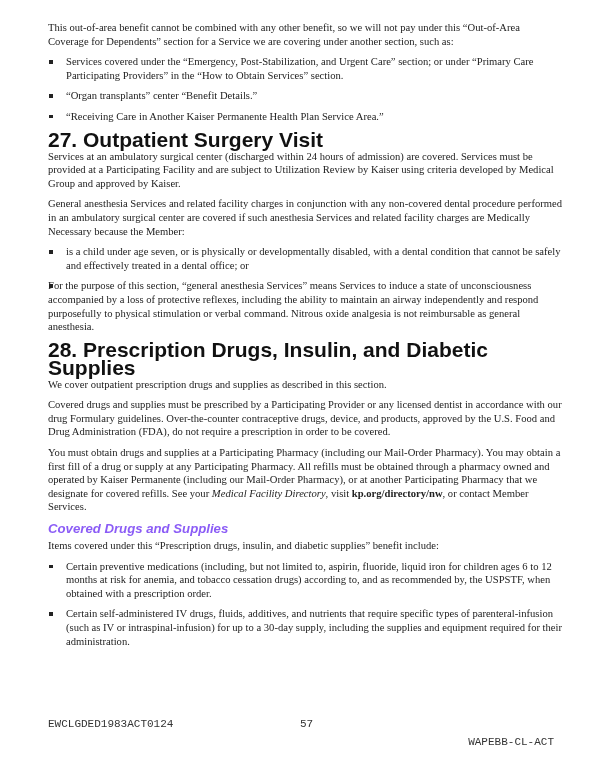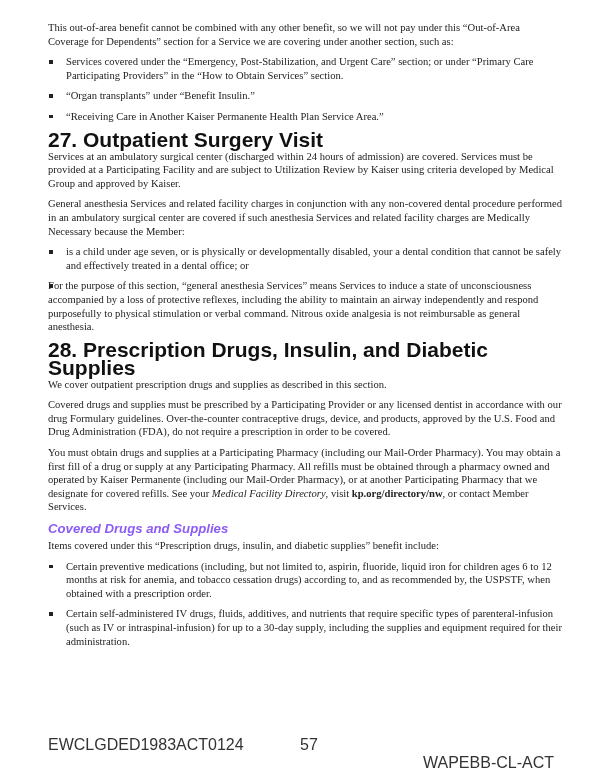--- a/index.html
+++ b/index.html
@@ -19,47 +19,47 @@
     font-family: "Liberation Sans", "DejaVu Sans", sans-serif;
     font-weight: bold; font-size: 21px; line-height: 18px;
     margin: 1px 0 1px 0; color: #111;
   }
   h3 {
     font-family: "Liberation Sans", "DejaVu Sans", sans-serif;
     font-weight: bold; font-style: italic; font-size: 13.2px; line-height: 16px;
     margin: 2px 0 2px 0; color: #8b5cf6;
   }
   .footer {
-    position: absolute; left: 48px; top: 736px; width: 506px; height: 14px;
-    font-family: Liberation Sans, sans-serif;
-    font-size: 16px; color: #333;
+    position: absolute; left: 48px; top: 718px; width: 506px; height: 14px;
+    font-family: Liberation Mono, monospace;
+    font-size: 11px; color: #333;
   }
   .footer .left { position: absolute; left: 0; top: 0; }
   .footer .center { position: absolute; left: 252px; top: 0; text-align: right; }
   .footer .right { position: absolute; right: 0; top: 0; margin-top: 18px; }
   .b { font-weight: bold; }
   .i { font-style: italic; }
 </style>
 </head>
 <body>
 
 <div class="page">
 
   <p>This out-of-area benefit cannot be combined with any other benefit, so we will not pay under this “Out-of-Area Coverage for Dependents” section for a Service we are covering under another section, such as:</p>
   <ul>
     <li><span class="bullet"></span><span>Services covered under the “Emergency, Post-Stabilization, and Urgent Care” section; or under “Primary Care Participating Providers” in the “How to Obtain Services” section.</span></li>
-    <li><span class="bullet"></span><span>“Organ transplants” under “Benefit Insulin.”</span></li>
+    <li><span class="bullet"></span><span>“Organ transplants” center “Benefit Details.”</span></li>
     <li><span class="bullet"></span><span>“Receiving Care in Another Kaiser Permanente Health Plan Service Area.”</span></li>
   </ul>
 
   <h2>27. Outpatient Surgery Visit</h2>
   <p>Services at an ambulatory surgical center (discharged within 24 hours of admission) are covered. Services must be provided at a Participating Facility and are subject to Utilization Review by Kaiser using criteria developed by Medical Group and approved by Kaiser.</p>
   <p>General anesthesia Services and related facility charges in conjunction with any non-covered dental procedure performed in an ambulatory surgical center are covered if such anesthesia Services and related facility charges are Medically Necessary because the Member:</p>
   <ul>
-    <li><span class="bullet"></span><span>is a child under age seven, or is physically or developmentally disabled, your a dental condition that cannot be safely and effectively treated in a dental office; or</span></li>
+    <li><span class="bullet"></span><span>is a child under age seven, or is physically or developmentally disabled, with a dental condition that cannot be safely and effectively treated in a dental office; or</span></li>
     <li><span class="bullet"></span></li>
   </ul>
   <p>For the purpose of this section, “general anesthesia Services” means Services to induce a state of unconsciousness accompanied by a loss of protective reflexes, including the ability to maintain an airway independently and respond purposefully to physical stimulation or verbal command. Nitrous oxide analgesia is not reimbursable as general anesthesia.</p>
 
   <h2>28. Prescription Drugs, Insulin, and Diabetic Supplies</h2>
   <p>We cover outpatient prescription drugs and supplies as described in this section.</p>
   <p>Covered drugs and supplies must be prescribed by a Participating Provider or any licensed dentist in accordance with our drug Formulary guidelines. Over-the-counter contraceptive drugs, device, and products, approved by the U.S. Food and Drug Administration (FDA), do not require a prescription in order to be covered.</p>
   <p><span>You must obtain drugs and supplies at a Participating Pharmacy (including our Mail-Order Pharmacy). You may obtain a first fill of a drug or supply at any Participating Pharmacy. All refills must be obtained through a pharmacy owned and operated by Kaiser Permanente (including our Mail-Order Pharmacy), or at another Participating Pharmacy that we designate for covered refills. See your </span><span class="i">Medical Facility Directory</span><span>, visit </span><span class="b">kp.org/directory/nw</span><span>, or contact Member Services.</span></p>
 
   <h3>Covered Drugs and Supplies</h3>

